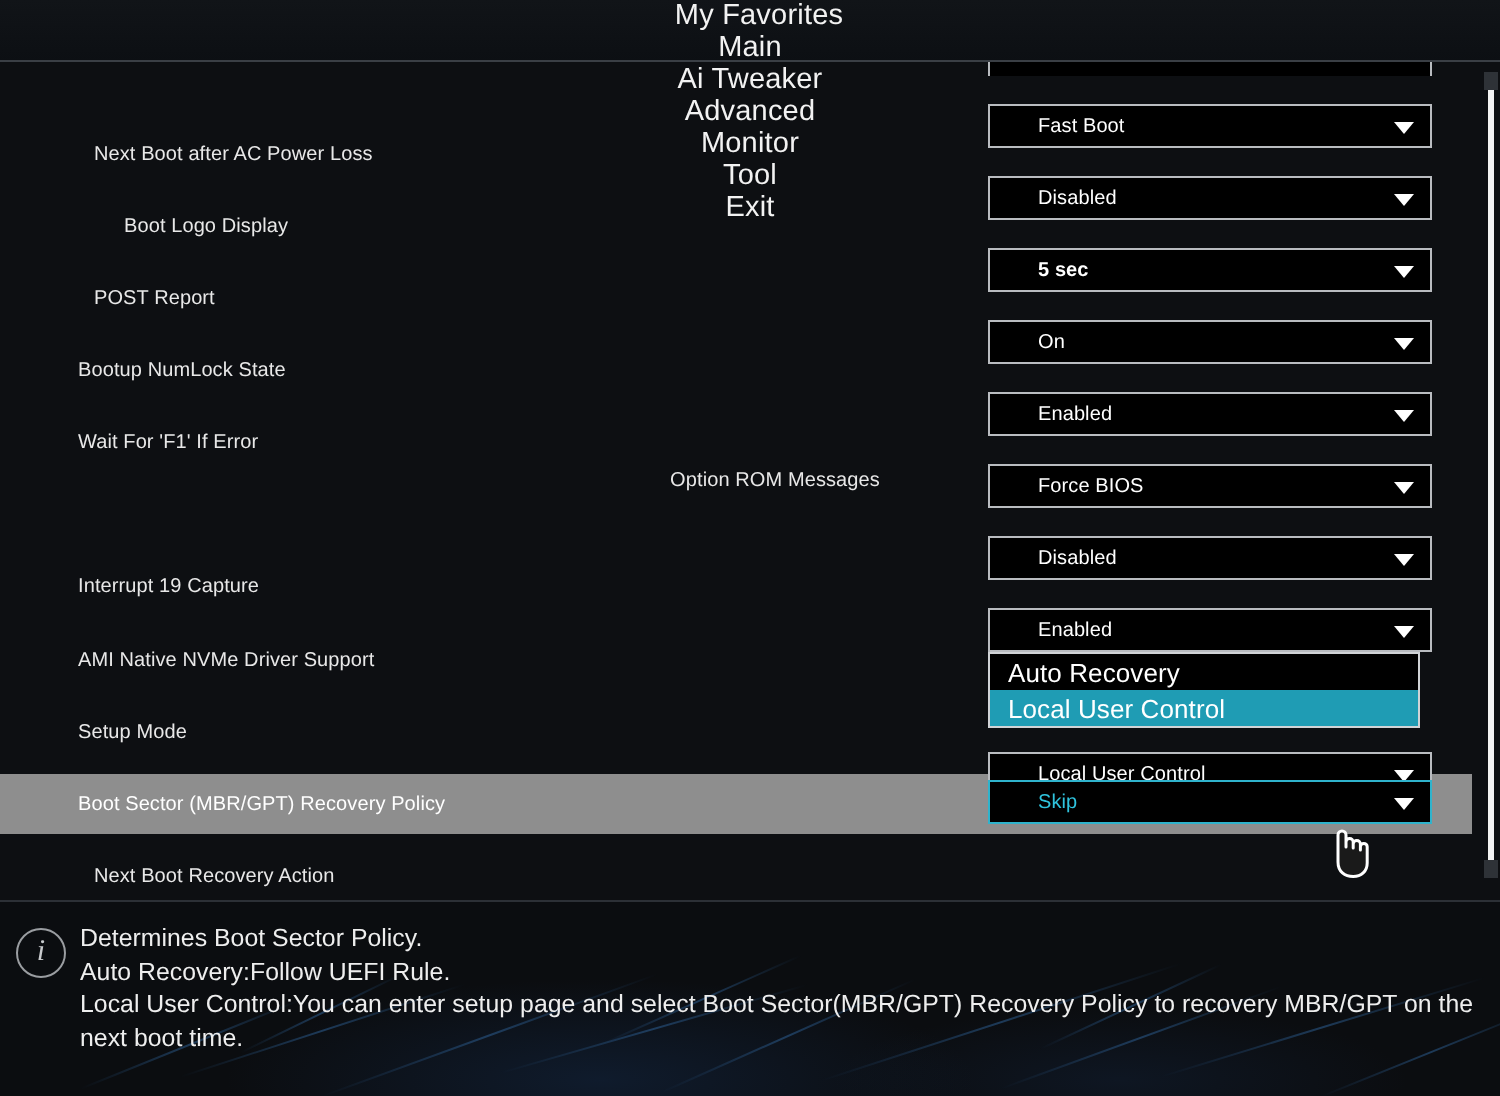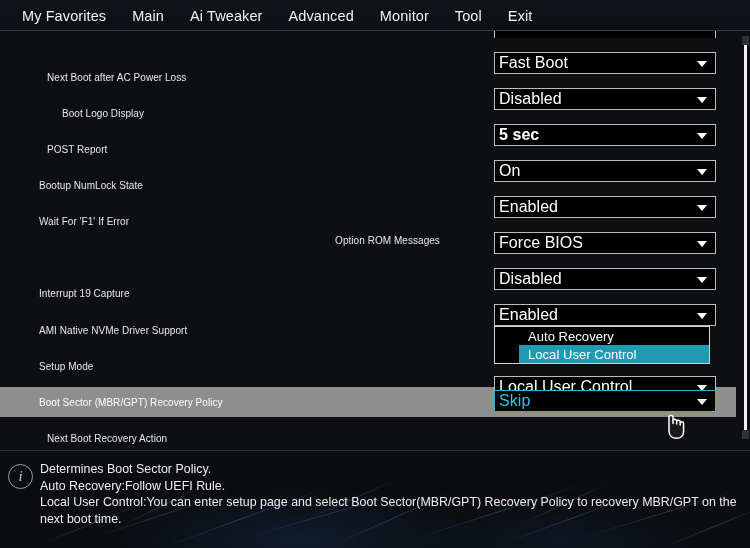--- a/index.html
+++ b/index.html
@@ -25,20 +25,21 @@
   .streaks i {
     position:absolute; display:block; height:1px; background:linear-gradient(90deg,transparent,#2d5f93,transparent);
     transform-origin:left center;
   }
 
   
   .menubar {
     position:absolute; top:0; left:0; width:750px; height:31px; z-index:3;
     display:flex; align-items:center;
     background:linear-gradient(180deg,#111418 0%,#0c0f13 100%);
+    flex-direction:column;
   }
   .menubar::after {
     content:""; position:absolute; left:0; right:0; bottom:0; height:1px;
     background:#3a3f45;
   }
   .mtab {
     position:relative; height:31px; display:flex; align-items:center;
     padding:0 13px; font-size:14.5px; color:#f2f2f2; letter-spacing:.1px;
     cursor:pointer; white-space:nowrap;
   }
@@ -68,36 +69,36 @@
   }
 
   
   .ddbox {
     position:absolute; width:222px; height:22px;
     background:#000000; border:1px solid #b9bcc0;
     display:flex; align-items:center;
   }
   .ddbox.teal { border-color:#2fb3cc; }
   .ddbox .val {
-    font-size:16px; color:#ffffff; padding-left:4px; white-space:nowrap;
+    font-size:10px; color:#ffffff; padding-left:24px; white-space:nowrap;
     letter-spacing:.05px;
   }
   .ddbox.teal .val { color:#2fc3dd; }
   .caret {
     position:absolute; right:8px; top:50%; width:0; height:0;
     margin-top:-2px;
     border-left:5px solid transparent; border-right:5px solid transparent;
     border-top:6px solid #ffffff;
   }
   .ddbox.clipped { height:9px; border-bottom:none; overflow:hidden; }
 
   
   .optlist {
     position:absolute; width:216px; z-index:6;
-    background:#000000; border:1px solid #d0d3d6;padding-left:24px;
+    background:#000000; border:1px solid #d0d3d6;
   }
   .opt {
     height:18px; display:flex; align-items:center;
     font-size:13px; color:#ffffff; padding-left:9px; white-space:nowrap;
     letter-spacing:.05px; cursor:pointer;
   }
   .opt.hl { background:#1f9cb4; color:#ffffff; }
 
   
   .sbtrack {

